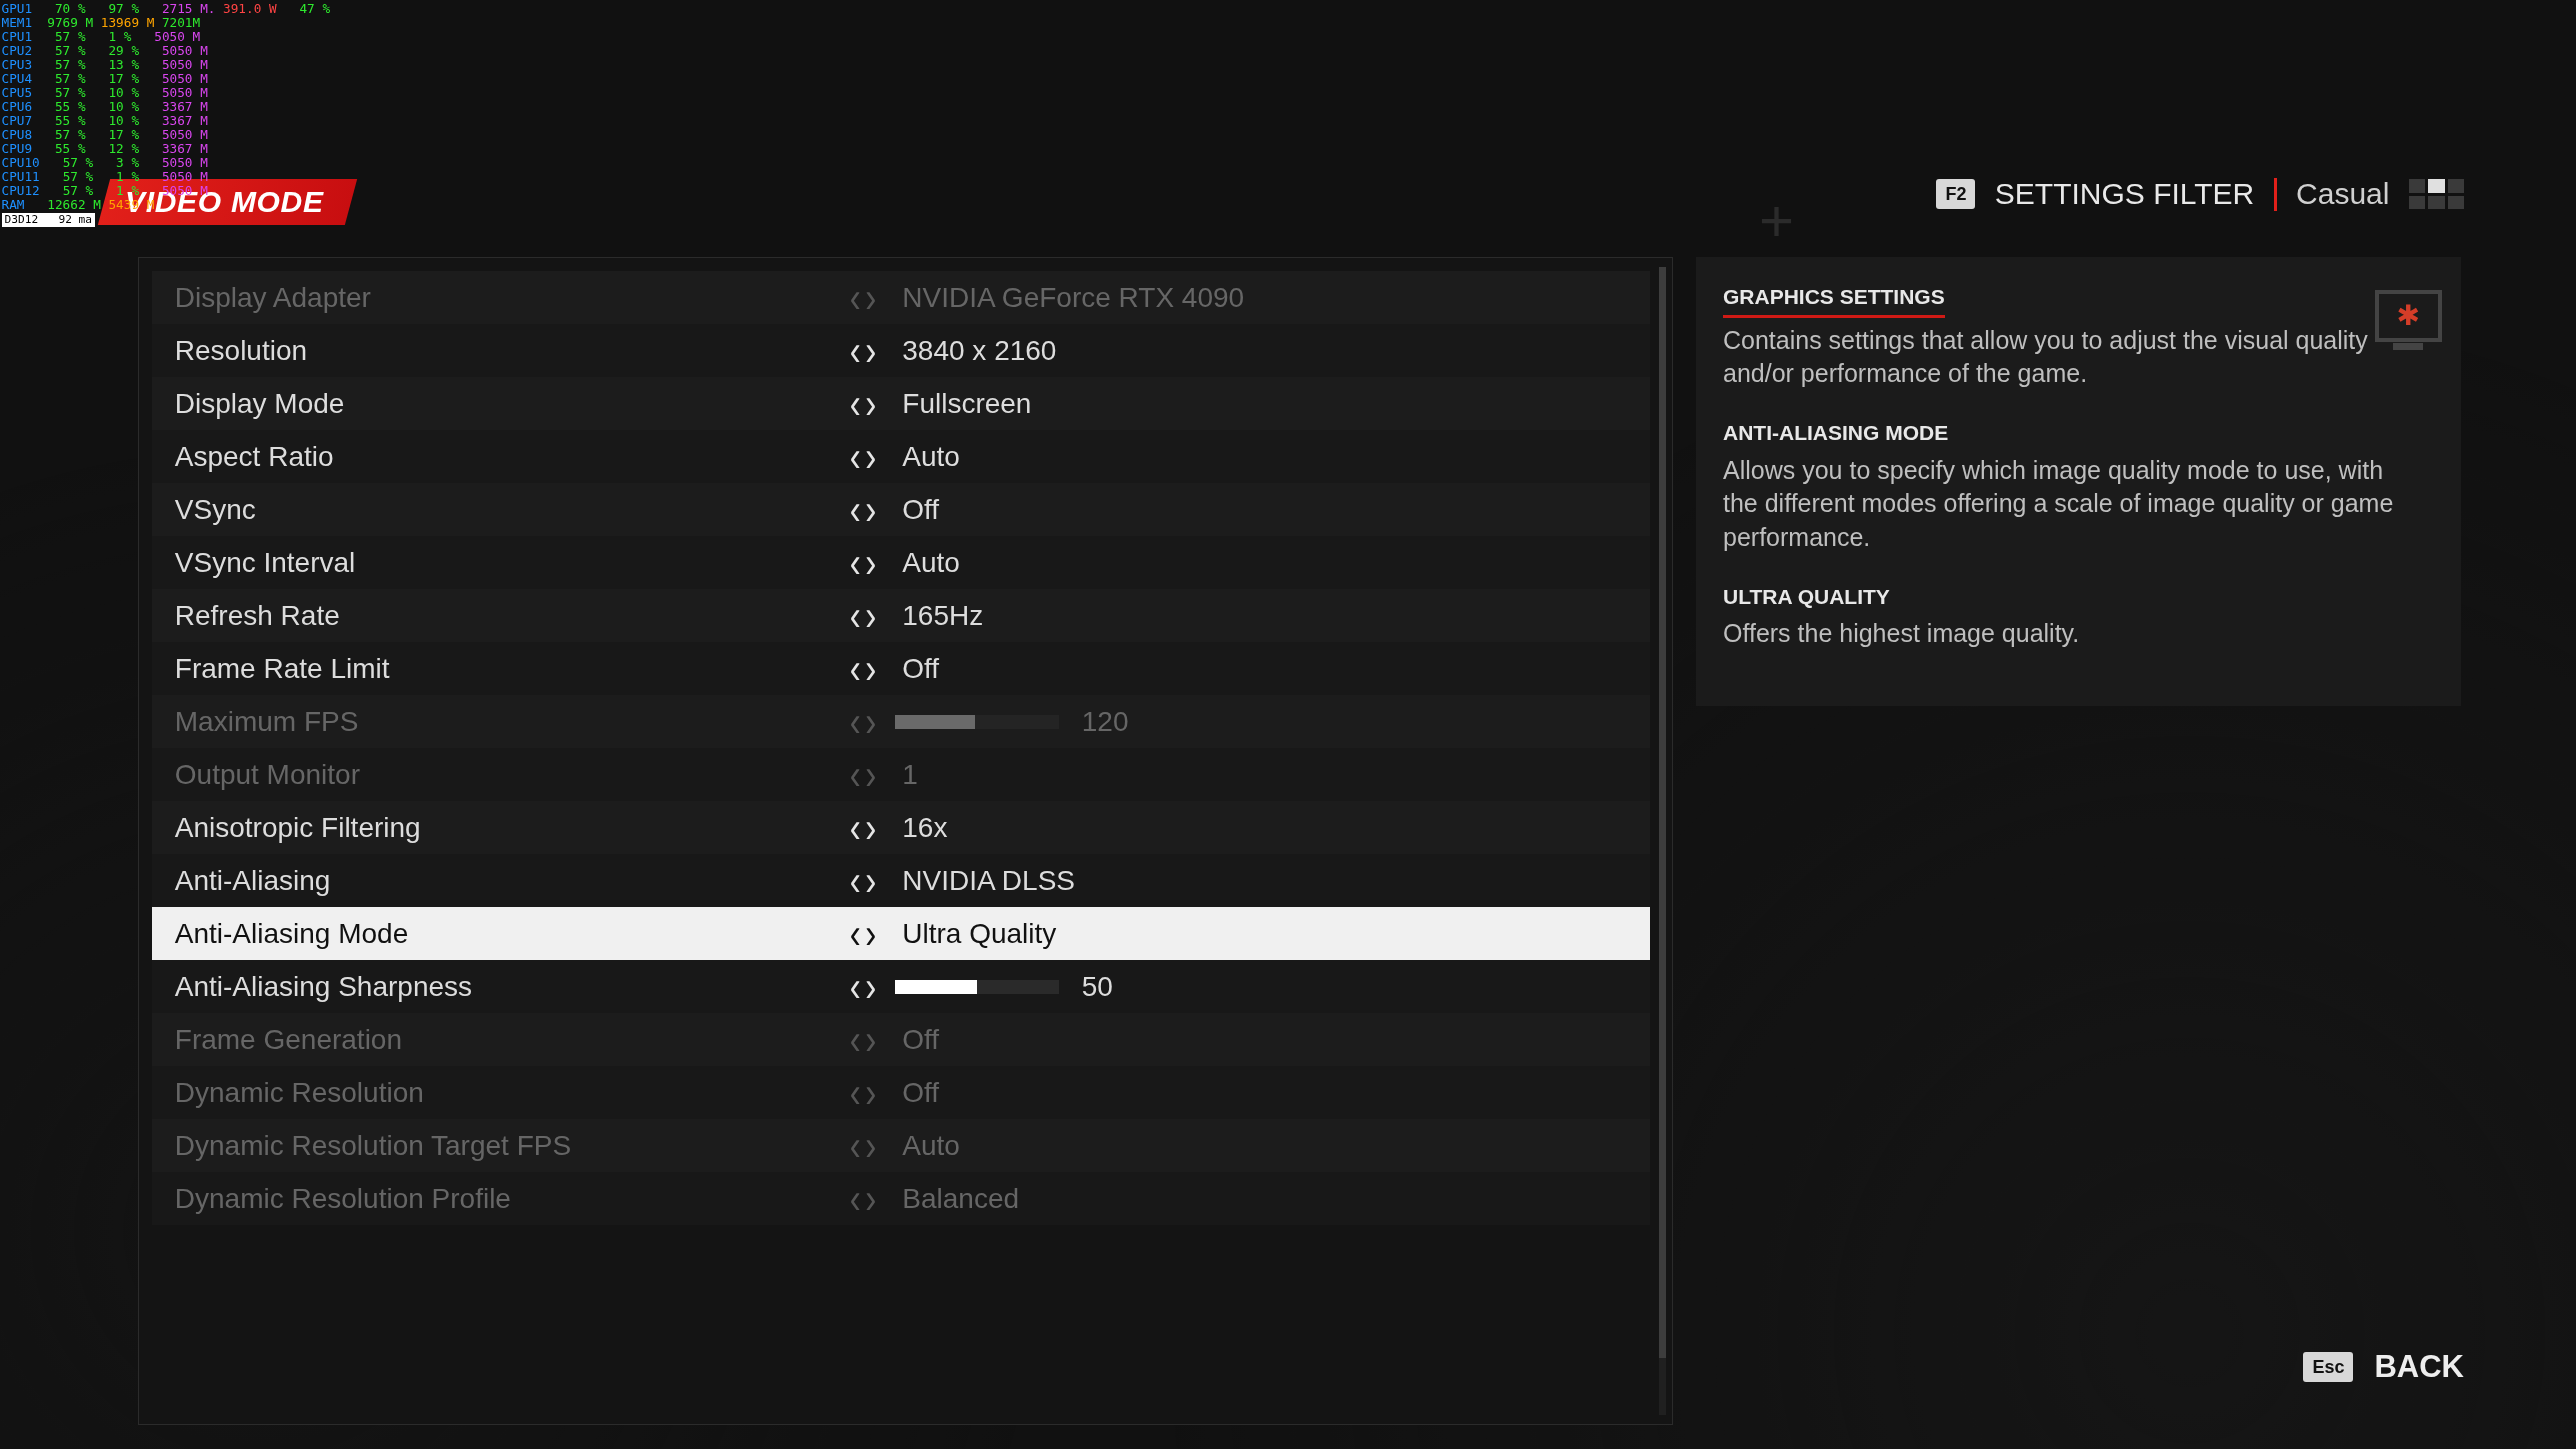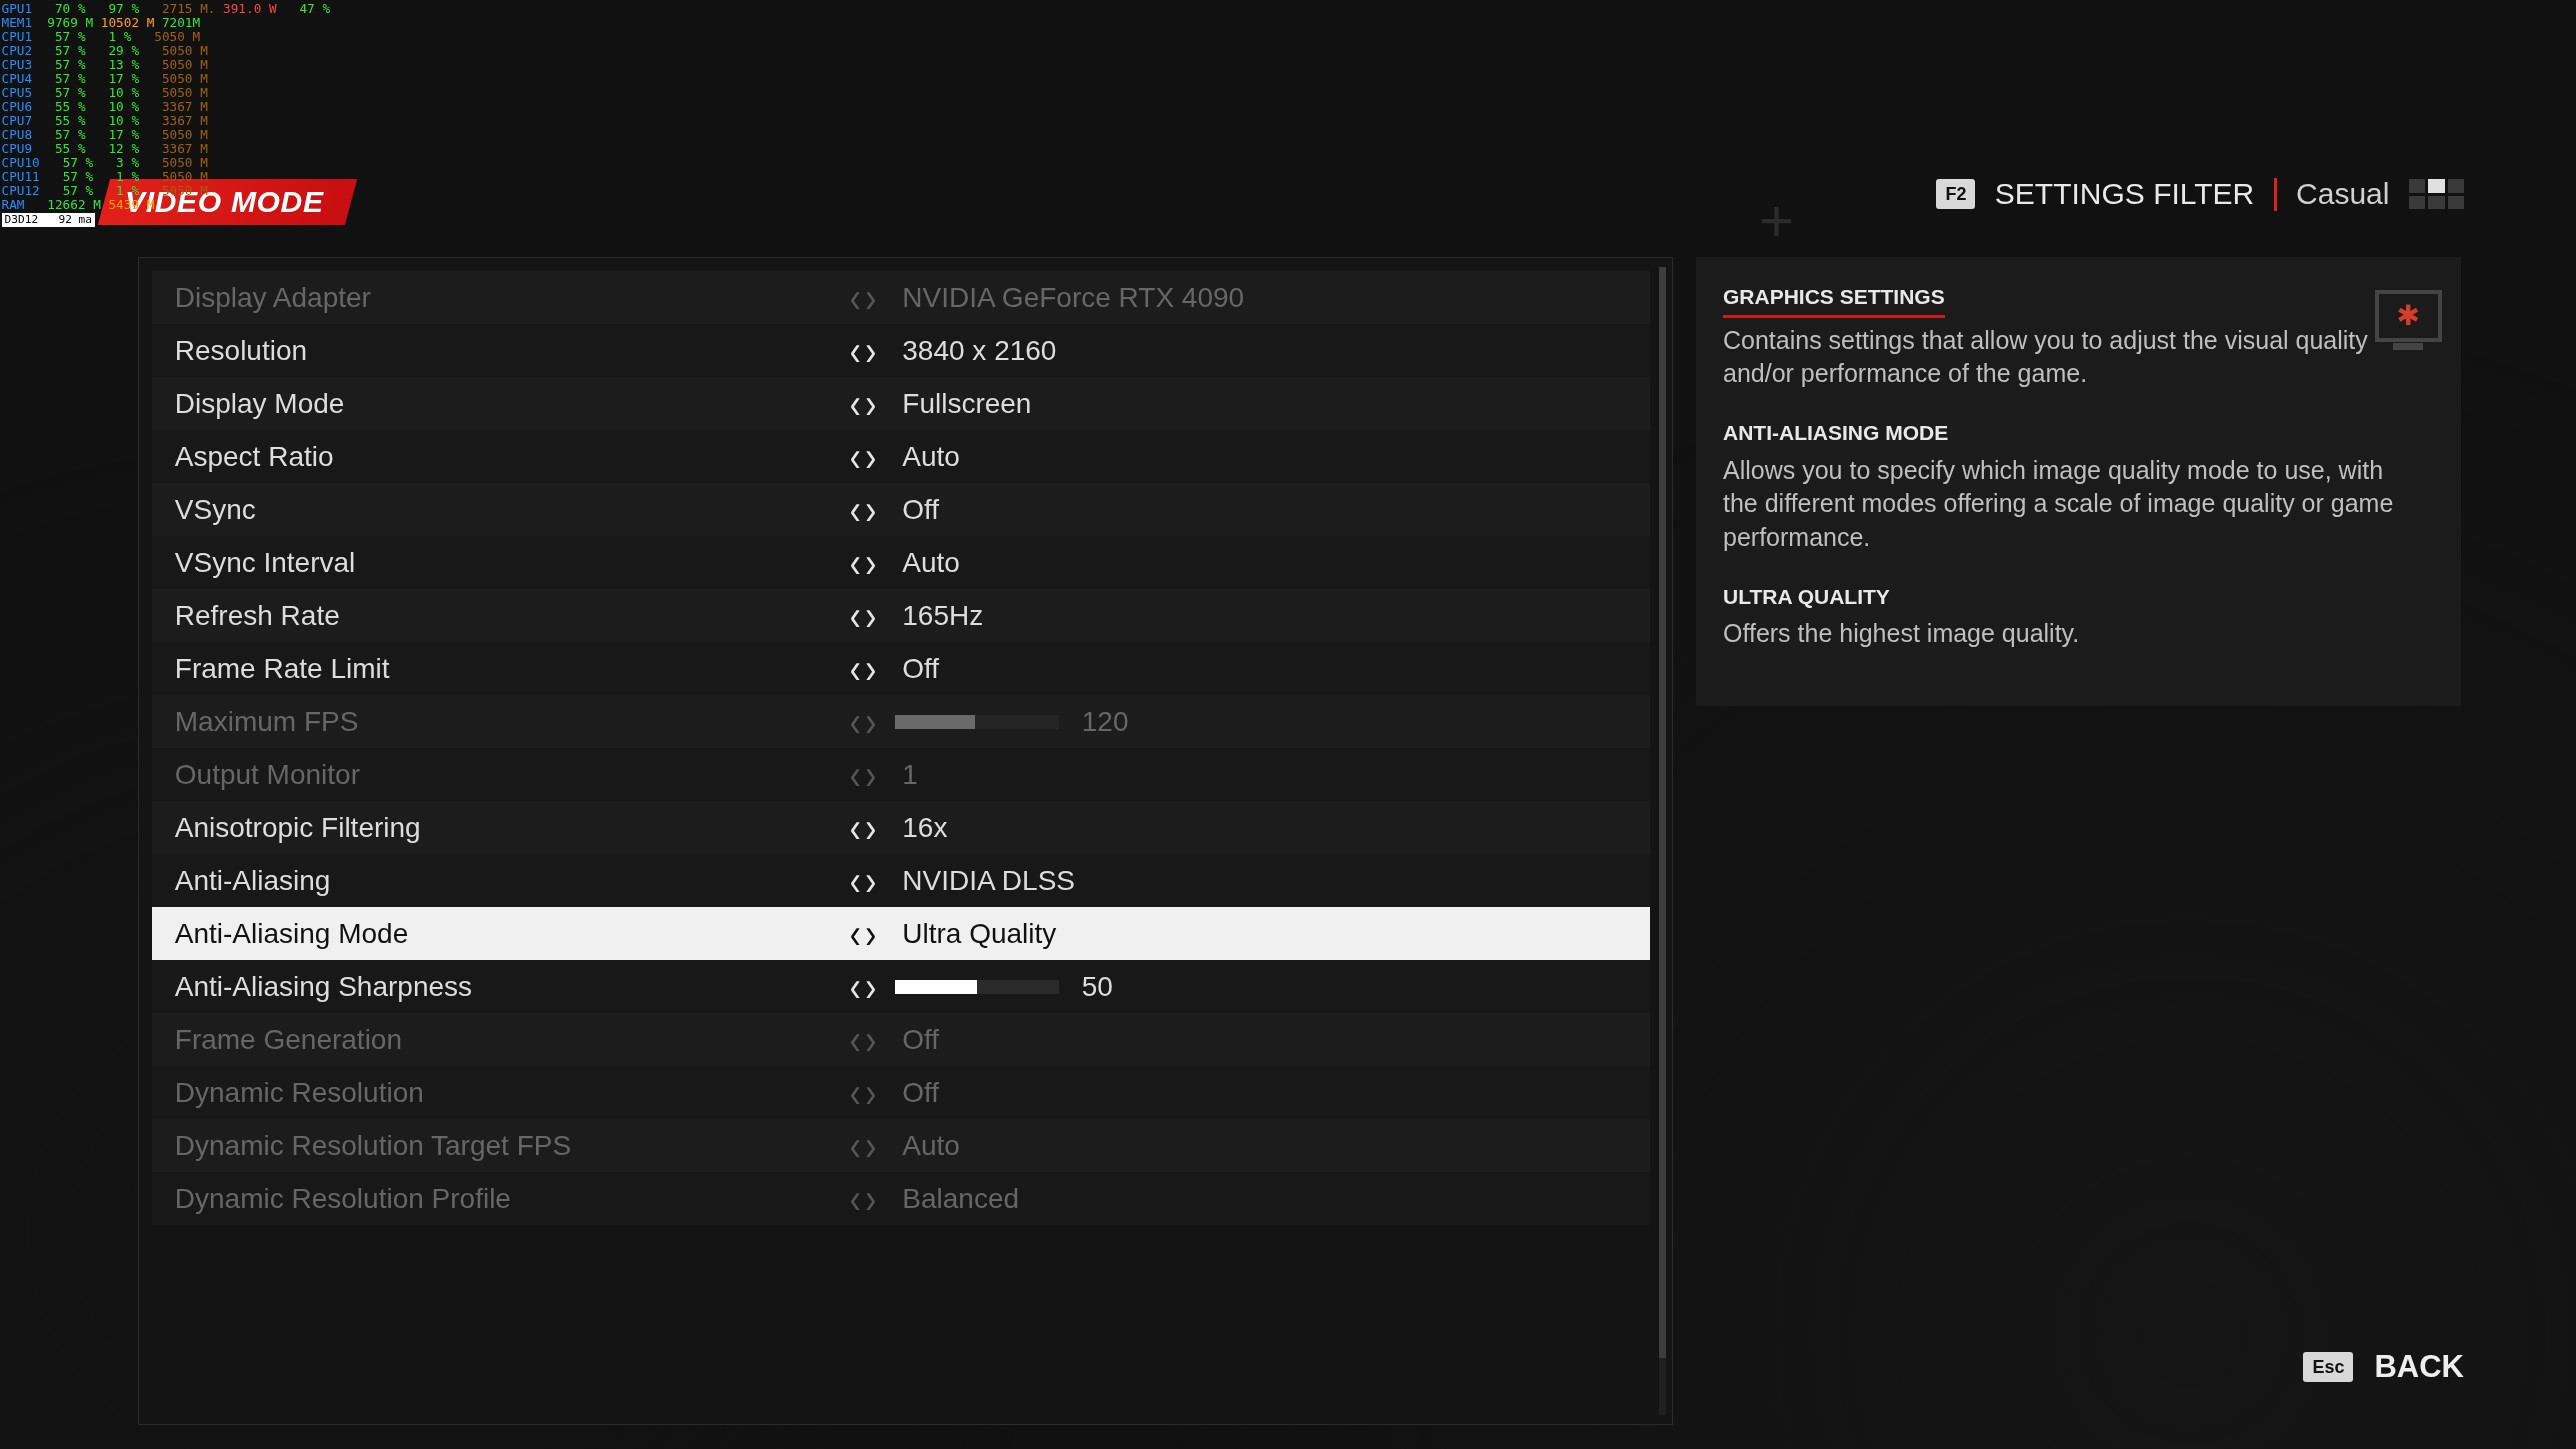--- a/index.html
+++ b/index.html
@@ -32,21 +32,21 @@
   font-size: 12.7px;
   line-height: 14px;
   z-index: 50;
   pointer-events: none;
 }
 .perf-row { white-space: pre; }
 .perf-row .lbl { color: #1e90ff; }
 .perf-row .num-a { color: #2eea2e; }
 .perf-row .num-b { color: #ffa500; }
 .perf-row .num-r { color: #ff4444; }
-.perf-row .hz { color: #a16207; }
+.perf-row .hz { color: #d946ef; }
 .perf-bottom {
   background: #fff;
   color: #000;
   display: inline-block;
   padding: 0 3px;
   font-size: 11.2px;
   margin-top: 1.5px;
 }
 
 
@@ -272,21 +272,21 @@
 </style>
 </head>
 <body>
 
 <div class="bg-deco"></div>
 <div class="plus-mark" style="left:1759px; top:186px;">+</div>
 <div class="plus-mark" style="left:1513px; top:1349px;">+</div>
 
 <div class="perf-overlay">
   <div class="perf-row"><span class="lbl">GPU1</span>   <span class="num-a">70 %</span>   <span class="num-a">97 %</span>   <span class="hz">2715 M.</span> <span class="num-r">391.0 W</span>   <span class="num-a">47 %</span></div>
-  <div class="perf-row"><span class="lbl">MEM1</span>  <span class="num-a">9769 M</span> <span class="num-b">10502 M</span> <span class="num-a">7201M</span></div>
+  <div class="perf-row"><span class="lbl">MEM1</span>  <span class="num-a">9769 M</span> <span class="num-b">13969 M</span> <span class="num-a">7201M</span></div>
   <div id="cpu-rows">
       <div class="perf-row"><span class="lbl">CPU1</span>   <span class="num-a">57 %</span>   <span class="num-a">1 %</span>   <span class="hz">5050 M</span></div>
       <div class="perf-row"><span class="lbl">CPU2</span>   <span class="num-a">57 %</span>   <span class="num-a">29 %</span>   <span class="hz">5050 M</span></div>
       <div class="perf-row"><span class="lbl">CPU3</span>   <span class="num-a">57 %</span>   <span class="num-a">13 %</span>   <span class="hz">5050 M</span></div>
       <div class="perf-row"><span class="lbl">CPU4</span>   <span class="num-a">57 %</span>   <span class="num-a">17 %</span>   <span class="hz">5050 M</span></div>
       <div class="perf-row"><span class="lbl">CPU5</span>   <span class="num-a">57 %</span>   <span class="num-a">10 %</span>   <span class="hz">5050 M</span></div>
       <div class="perf-row"><span class="lbl">CPU6</span>   <span class="num-a">55 %</span>   <span class="num-a">10 %</span>   <span class="hz">3367 M</span></div>
       <div class="perf-row"><span class="lbl">CPU7</span>   <span class="num-a">55 %</span>   <span class="num-a">10 %</span>   <span class="hz">3367 M</span></div>
       <div class="perf-row"><span class="lbl">CPU8</span>   <span class="num-a">57 %</span>   <span class="num-a">17 %</span>   <span class="hz">5050 M</span></div>
       <div class="perf-row"><span class="lbl">CPU9</span>   <span class="num-a">55 %</span>   <span class="num-a">12 %</span>   <span class="hz">3367 M</span></div>

